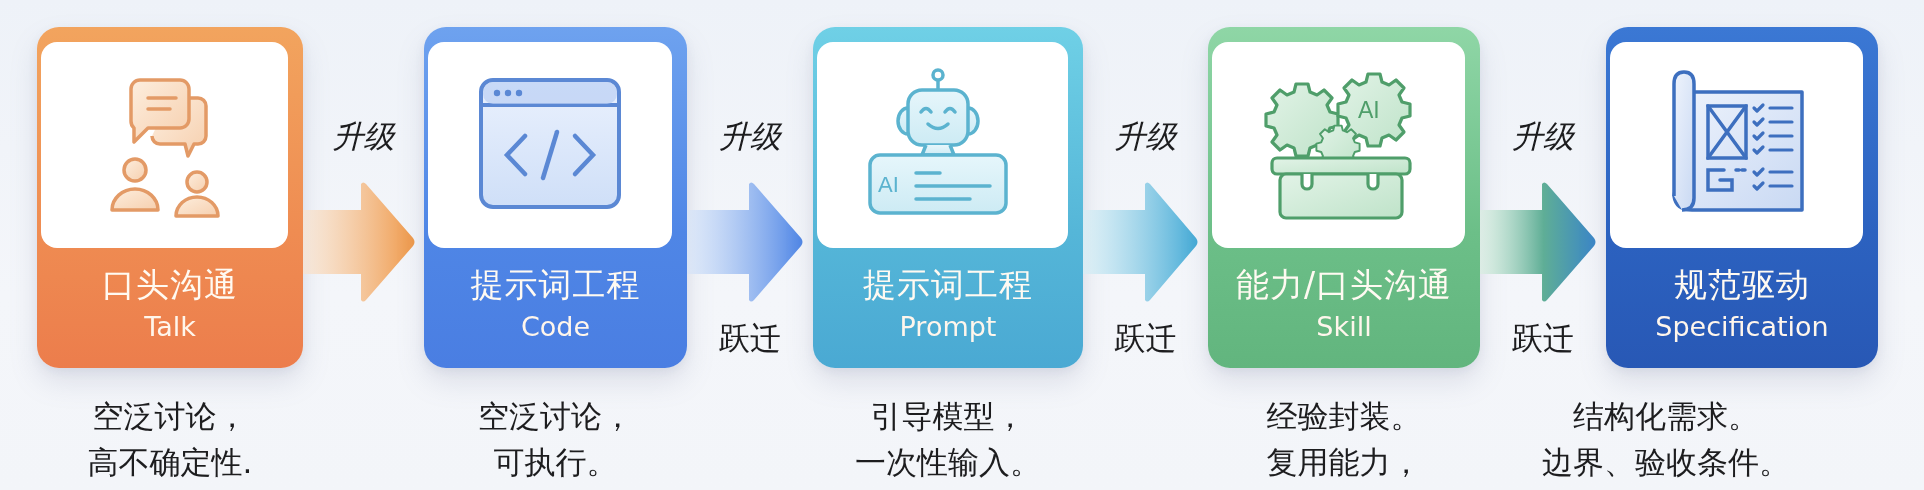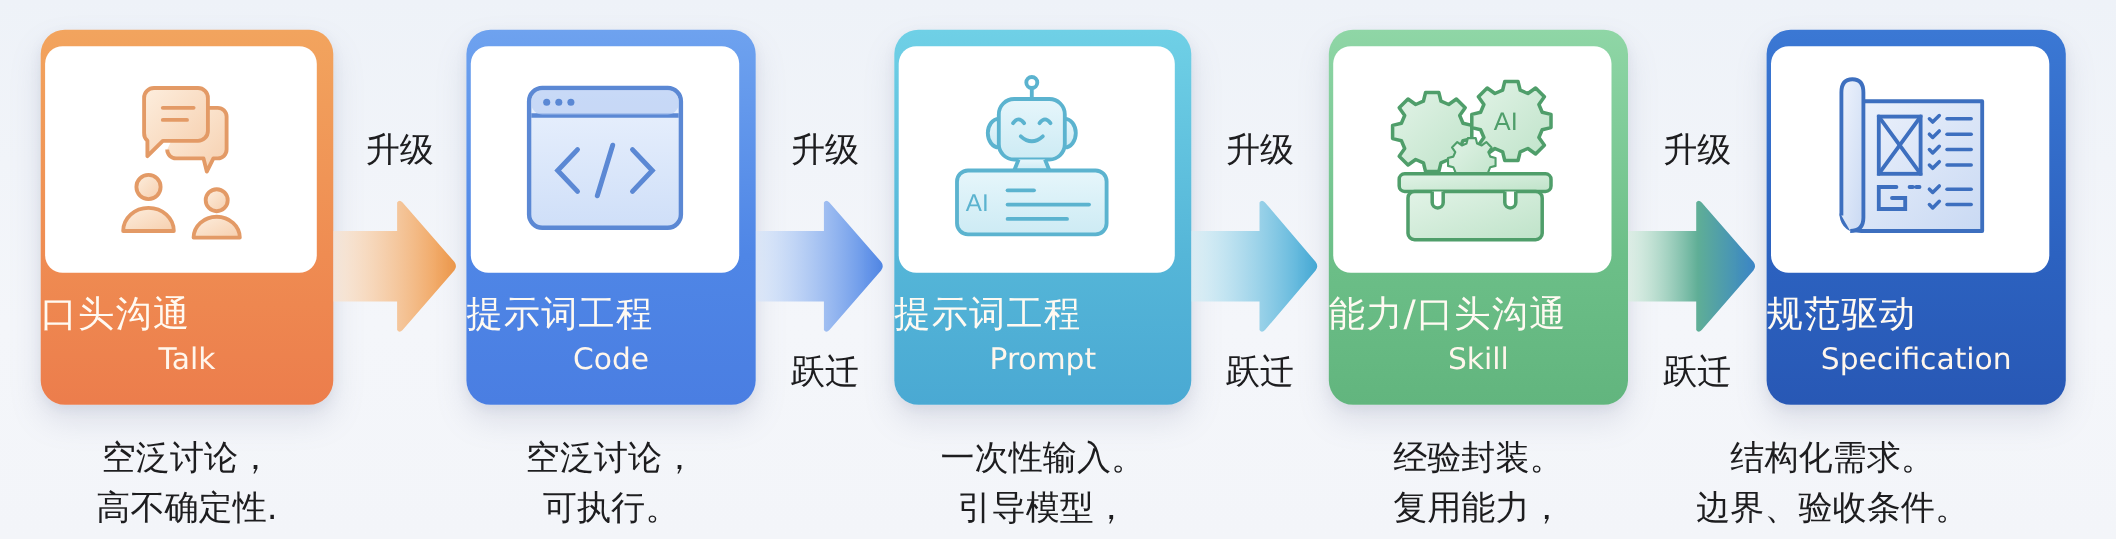--- a/index.html
+++ b/index.html
@@ -15,21 +15,21 @@
     position: absolute; top: 27px; height: 341px; border-radius: 22px;
     box-shadow: 0 14px 28px rgba(120,130,160,0.18), 0 4px 10px rgba(120,130,160,0.10);
   }
   .card .panel {
     position: absolute; left: 4px; right: 15px; top: 15px; height: 206px;
     background: #ffffff; border-radius: 16px;
     display: flex; align-items: center; justify-content: center;
   }
   .card .panel svg { width: 170px; height: 170px; }
   .card .title {
-    position: absolute; left: 0; right: 0; top: 238px; 
+    position: absolute; left: 0; right: 0; top: 238px; text-align: center;
     color: #fffaf2; font-size: 33px; font-weight: 500; letter-spacing: 1px; line-height: 40px;
   }
   .card .subtitle {
     position: absolute; left: 0; right: 0; top: 283px; text-align: center;
     color: #fff6ec; font-size: 27px; line-height: 34px;
   }
   .desc {
     position: absolute; top: 393px; text-align: center;
     color: #1d1d1f; font-size: 31px; line-height: 46px;
   }
@@ -39,21 +39,21 @@
   .c-code { background: linear-gradient(180deg, #6ea2ef 0%, #4f86e6 60%, #4a7ee2 100%); }
   .c-prompt { background: linear-gradient(180deg, #6fd0e6 0%, #55b6d8 60%, #4aa9d3 100%); }
   .c-skill { background: linear-gradient(180deg, #8fd6a6 0%, #6cbf88 60%, #62b57e 100%); }
   .c-spec { background: linear-gradient(180deg, #3b78d4 0%, #2c62c0 60%, #2858b5 100%); }
 
   .conn { position: absolute; top: 0; height: 490px; }
   .conn .lbl {
     position: absolute; left: 0; right: 0; text-align: center;
     font-size: 31px; color: #1d1d1f; line-height: 36px;
   }
-  .conn .up { top: 118px; }
+  .conn .up { top: 118px; font-style: italic; }
   .conn .down { top: 320px; }
   .conn svg { position: absolute; top: 182px; left: 0; }
 </style>
 </head>
 <body>
 
 <div class="stage">
 
   <div class="card c-talk" style="left:37px; width:266px;">
     <div class="panel">
@@ -169,22 +169,22 @@
           <line x1="58" y1="126" x2="132" y2="126"></line>
           <line x1="58" y1="139" x2="112" y2="139"></line>
         </g>
         <text x="20" y="132" font-family="Liberation Sans, sans-serif" font-size="22" fill="#5bb3cf">AI</text>
       </svg>
     </div>
     <div class="title">提示词工程</div>
     <div class="subtitle">Prompt</div>
   </div>
   <div class="desc" style="left:813px; width:270px;">
+    <span>引导模型，</span>
     <span>一次性输入。</span>
-    <span>引导模型，</span>
   </div>
 
   <div class="conn" style="left:1083px; width:125px;">
     <div class="lbl up">升级</div>
     <svg width="125" height="122" viewBox="0 0 125 122">
       <defs>
           <linearGradient id="a3" x1="0" x2="1">
             <stop offset="0" stop-color="#d5eff6" stop-opacity="0.6"></stop>
             <stop offset="1" stop-color="#43aad6"></stop>
           </linearGradient>

